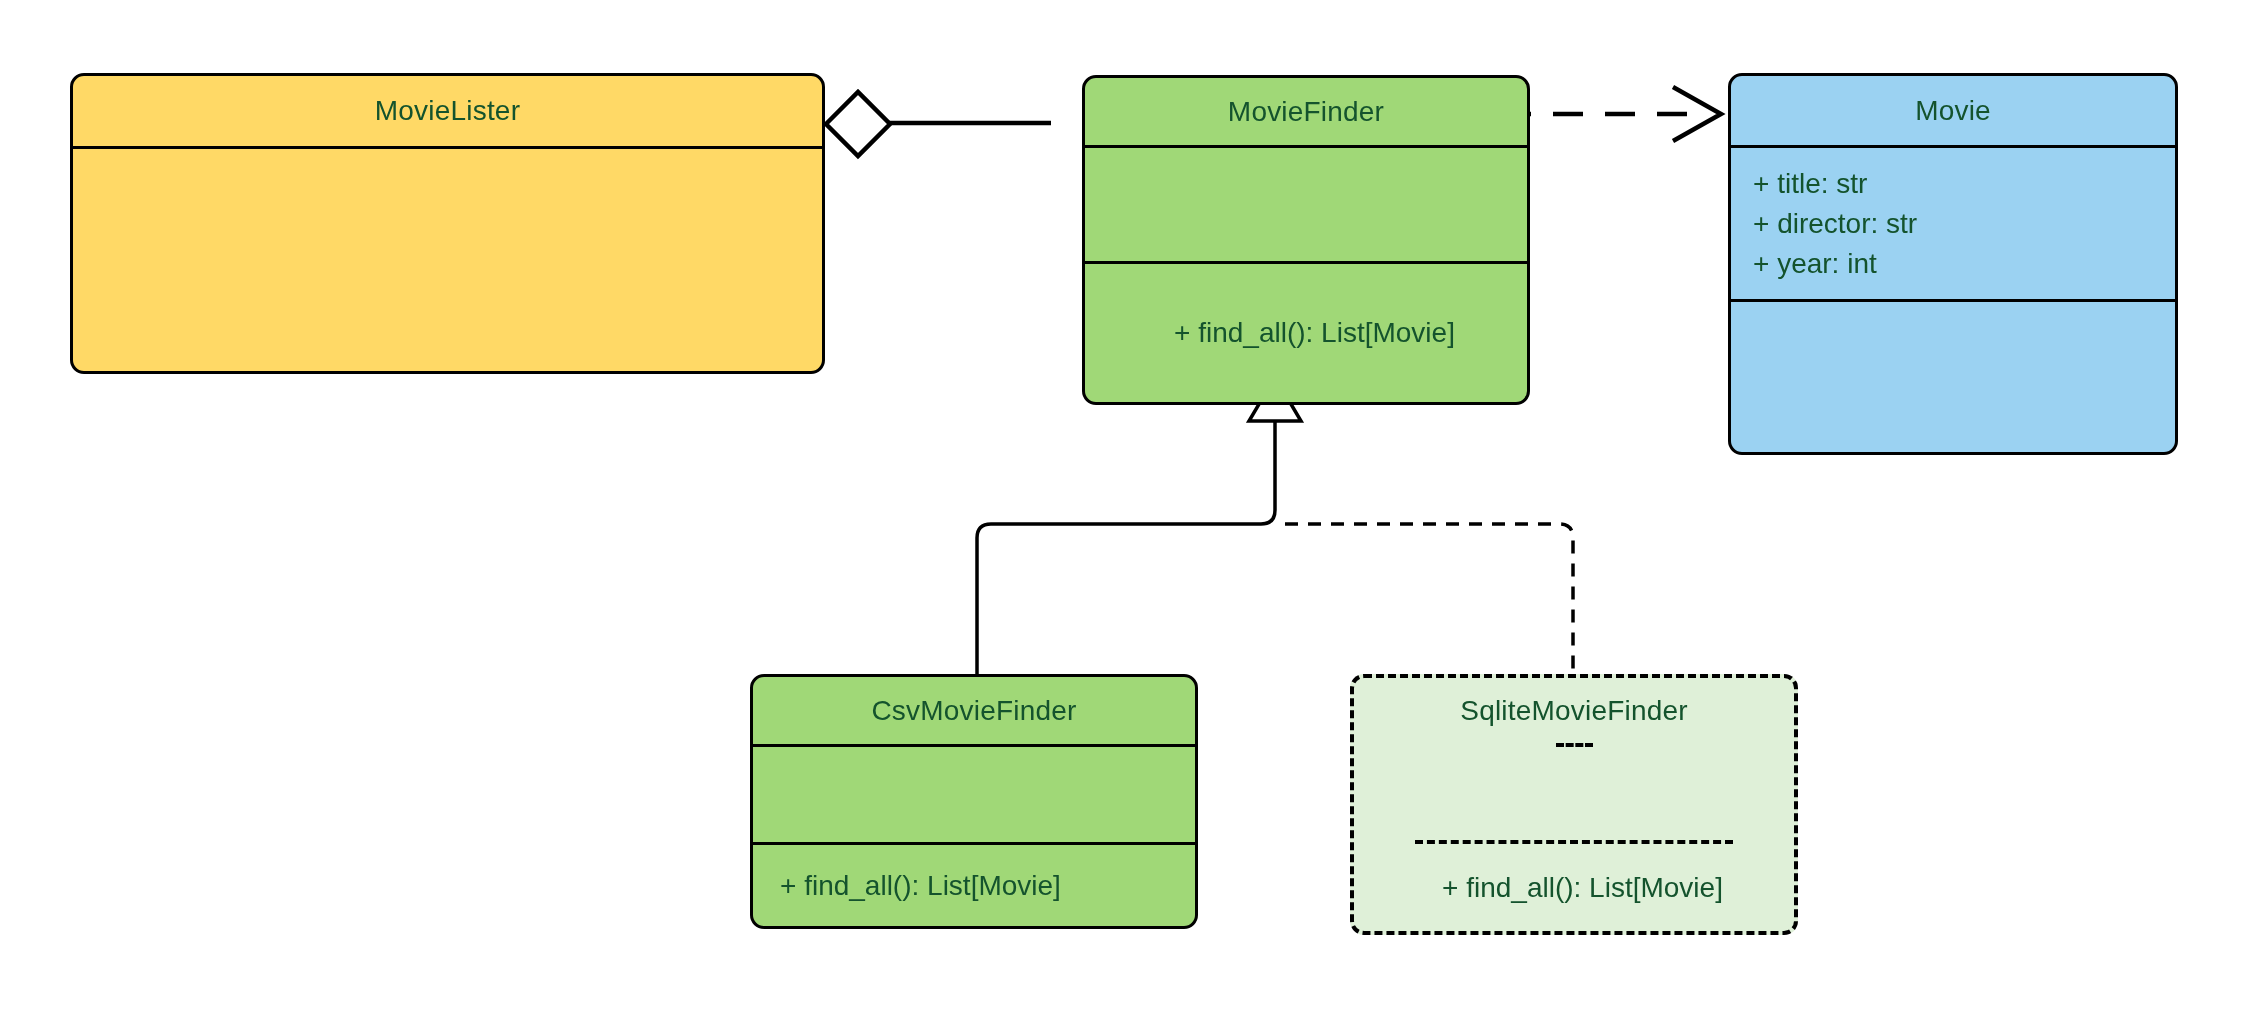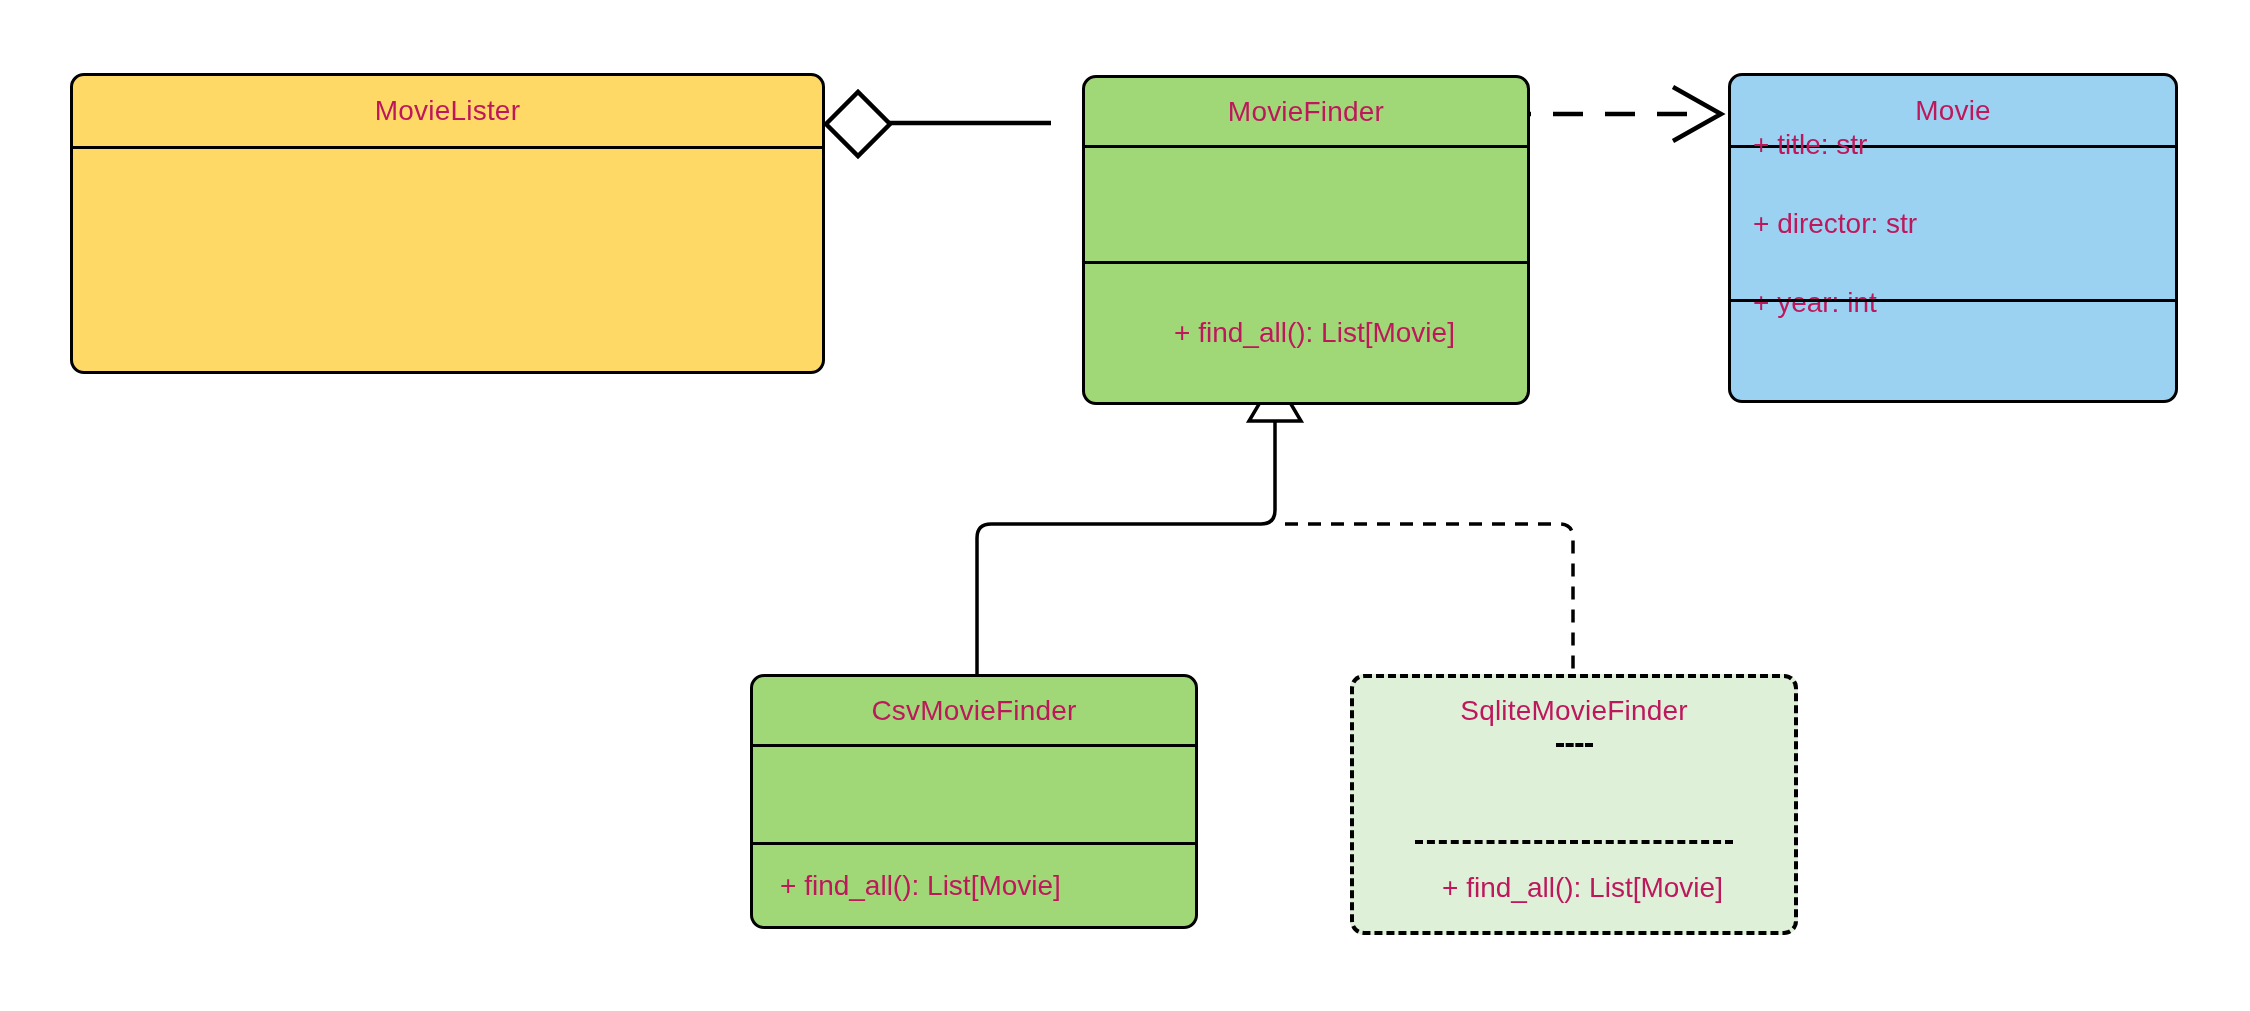--- a/index.html
+++ b/index.html
@@ -24,21 +24,21 @@
     pointer-events: none;
   }
   .uml-class {
     position: absolute;
     box-sizing: border-box;
     border: 3px solid #000000;
     border-radius: 14px;
     display: flex;
     flex-direction: column;
     overflow: hidden;
-    color: #be185d;
+    color: #14532d;
   }
   .uml-class.dashed {
     border: 4px dashed #000000;
   }
   .uml-class .title {
     box-sizing: border-box;
     flex: 0 0 auto;
     display: flex;
     align-items: center;
     justify-content: center;
@@ -52,21 +52,21 @@
     display: flex;
     flex-direction: column;
     justify-content: center;
     padding-left: 27px;
     padding-right: 10px;
   }
   .uml-class.dashed .attrs-section,
   .uml-class.dashed .methods-section {
     border-top: 4px dashed #000000;
   }
-  .uml-class .attrs-section { flex: 0 0 auto; gap: 39px; }
+  .uml-class .attrs-section { flex: 0 0 auto; }
   .uml-class .methods-section { flex: 1 1 auto; }
   .member {
     font-size: 28px;
     line-height: 40px;
     white-space: nowrap;
   }
 </style>
 </head>
 <body>
 
@@ -100,21 +100,21 @@
   </div>
 
   <div class="uml-class" style="left: 1082px; top: 75px; width: 448px; height: 330px; background-color: rgb(160, 216, 119); text-align: center;">
     <div class="title" style="height:67px;">MovieFinder</div>
     <div class="attrs-section" style="height:116px;"></div>
     <div class="methods-section">
       <div class="member">+ find_all(): List[Movie]</div>
     </div>
   </div>
 
-  <div class="uml-class" style="left: 1728px; top: 73px; width: 450px; height: 330px; background-color: rgb(155, 210, 242);">
+  <div class="uml-class" style="left: 1728px; top: 73px; width: 450px; height: 382px; background-color: rgb(155, 210, 242);">
     <div class="title" style="height:69px;">Movie</div>
     <div class="attrs-section" style="height:154px; padding-left:22px;">
       <div class="member">+ title: str</div>
       <div class="member">+ director: str</div>
       <div class="member">+ year: int</div>
     </div>
     <div class="methods-section"></div>
   </div>
 
   <div class="uml-class" style="left: 750px; top: 674px; width: 448px; height: 255px; background-color: rgb(160, 216, 119);">

